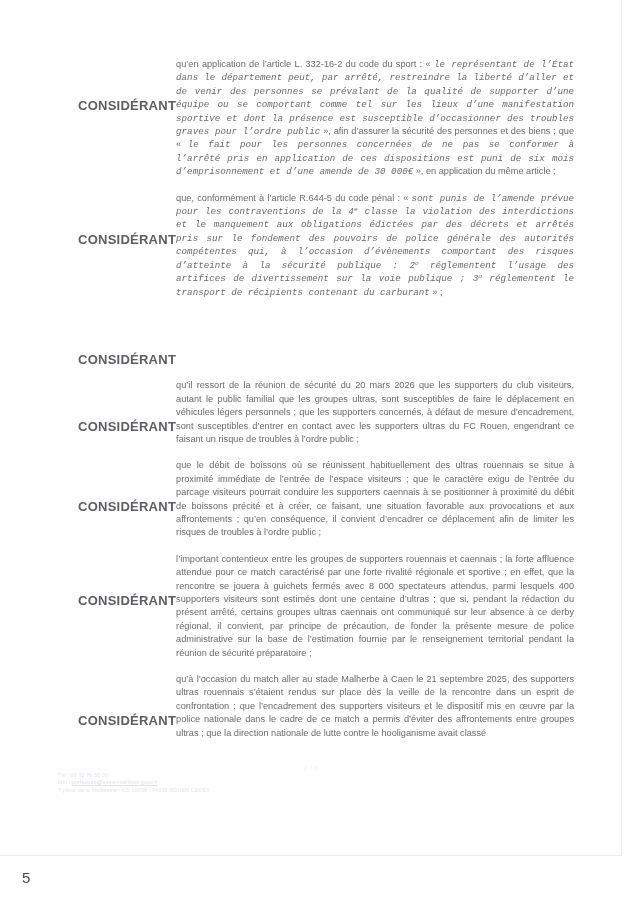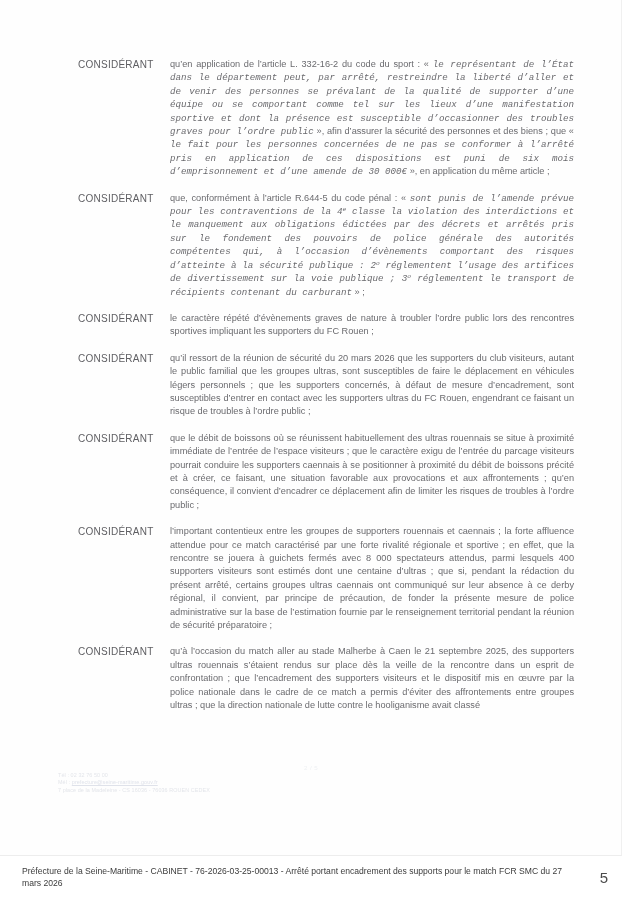--- a/index.html
+++ b/index.html
@@ -38,26 +38,27 @@
   }
 
   .considerant-row {
     display: flex;
     align-items: flex-start;
     margin-bottom: 13px;
   }
 
   .considerant-label {
     flex: 0 0 92px;
-    font-size: 10px;
-    font-weight: normal;
+    font-size: 13px;
+    font-weight: bold;
     letter-spacing: 0.25px;
     color: #5e5e62;
     line-height: 13.4px;
     white-space: nowrap;
+    margin-top: 41px;
   }
 
   .considerant-body {
     flex: 1 1 auto;
     font-size: 9.2px;
     line-height: 13.4px;
     color: #6a6a6e;
     text-align: justify;
     text-justify: inter-word;
     hyphens: none;
@@ -138,21 +139,20 @@
       <div class="considerant-row">
         <div class="considerant-label">CONSIDÉRANT</div>
         <div class="considerant-body"><span>qu’en application de l’article L. 332-16-2 du code du sport : </span><span>« </span><span class="q">le représentant de l’État dans le département peut, par arrêté, restreindre la liberté d’aller et de venir des personnes se prévalant de la qualité de supporter d’une équipe ou se comportant comme tel sur les lieux d’une manifestation sportive et dont la présence est susceptible d’occasionner des troubles graves pour l’ordre public</span><span> », afin d’assurer la sécurité des personnes et des biens ; que « </span><span class="q">le fait pour les personnes concernées de ne pas se conformer à l’arrêté pris en application de ces dispositions est puni de six mois d’emprisonnement et d’une amende de 30 000€</span><span> », en application du même article ;</span></div>
       </div>
       <div class="considerant-row">
         <div class="considerant-label">CONSIDÉRANT</div>
         <div class="considerant-body"><span>que, conformément à l’article R.644-5 du code pénal : </span><span>« </span><span class="q">sont punis de l’amende prévue pour les contraventions de la 4</span><sup class="q">e</sup><span class="q"> classe la violation des interdictions et le manquement aux obligations édictées par des décrets et arrêtés pris sur le fondement des pouvoirs de police générale des autorités compétentes qui, à l’occasion d’évènements comportant des risques d’atteinte à la sécurité publique : 2</span><sup class="q">o</sup><span class="q"> réglementent l’usage des artifices de divertissement sur la voie publique ; 3</span><sup class="q">o</sup><span class="q"> réglementent  le transport de récipients contenant du carburant</span><span> » ;</span></div>
       </div>
       <div class="considerant-row">
         <div class="considerant-label">CONSIDÉRANT</div>
-        <div class="considerant-body"><span>le caractère répété d’évènements graves de nature à troubler l’ordre public lors des rencontres sportives impliquant les supporters du FC Rouen ;</span></div>
       </div>
       <div class="considerant-row">
         <div class="considerant-label">CONSIDÉRANT</div>
         <div class="considerant-body"><span>qu’il ressort de la réunion de sécurité du 20 mars 2026 que les supporters du club visiteurs, autant le public familial que les groupes ultras, sont susceptibles de faire le déplacement en véhicules légers personnels ; que les supporters concernés, à défaut de mesure d’encadrement, sont susceptibles d’entrer en contact avec les supporters ultras du FC Rouen, engendrant ce faisant un risque de troubles à l’ordre public ;</span></div>
       </div>
       <div class="considerant-row">
         <div class="considerant-label">CONSIDÉRANT</div>
         <div class="considerant-body"><span>que le débit de boissons où se réunissent habituellement des ultras rouennais se situe à proximité immédiate de l’entrée de l’espace visiteurs ; que le caractère exigu de l’entrée du parcage visiteurs pourrait conduire les supporters caennais à se positionner à proximité du débit de boissons précité et à créer, ce faisant, une situation favorable aux provocations et aux affrontements ; qu’en conséquence, il convient d’encadrer ce déplacement afin de limiter les risques de troubles à l’ordre public ;</span></div>
       </div>
       <div class="considerant-row">
@@ -171,15 +171,14 @@
     <div>Tél : 02 32 76 50 00</div>
     <div>
       <span>Mél : </span><span class="mail-link">prefecture@seine-maritime.gouv.fr</span>
     </div>
     <div>7 place de la Madeleine - CS 16036 - 76036 ROUEN CEDEX</div>
   </div>
 
 </div>
 
 <div id="viewer-caption">
-  <div id="caption-text">Préfecture de la Seine-Maritime - CABINET - 76-2026-03-25-00013 - Arrêté portant encadrement des supports pour le match FCR SMC du 27 mars 2026</div>
   <div id="caption-page">5</div>
 </div>
 
 </body></html>

